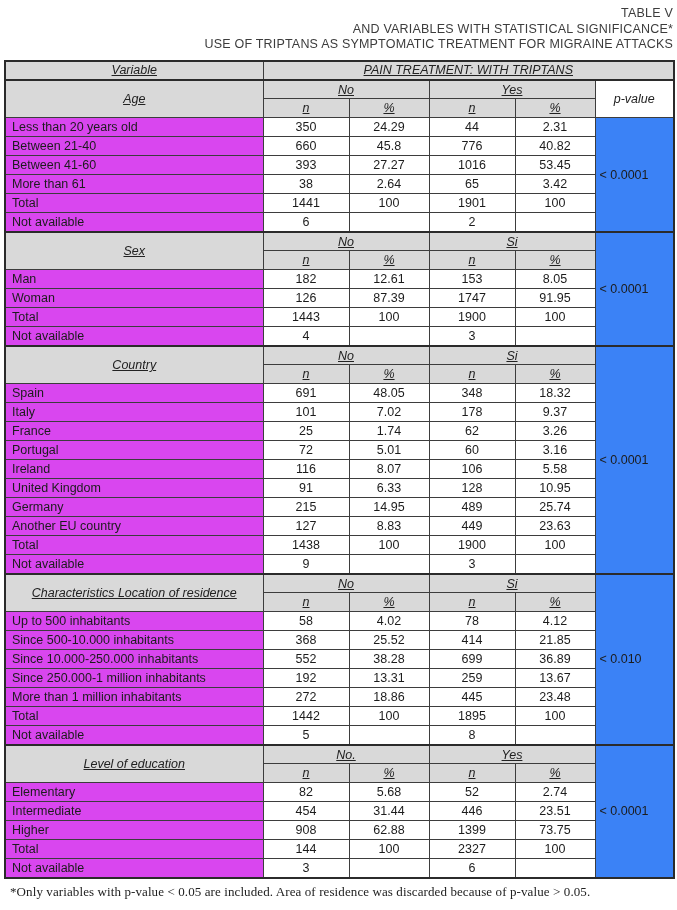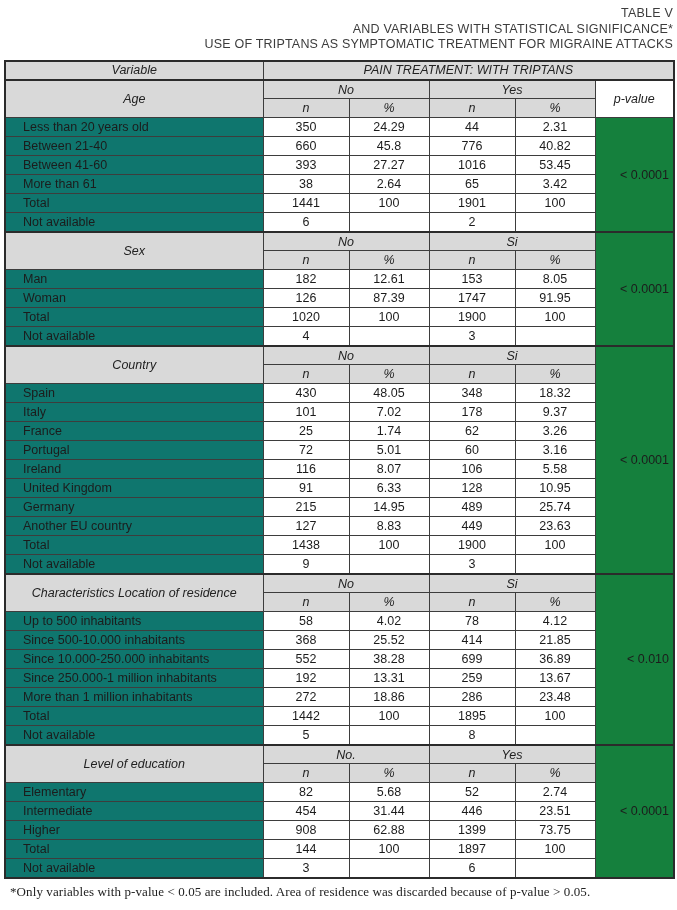--- a/index.html
+++ b/index.html
@@ -9,27 +9,27 @@
   .titles { text-align: right; color: #3c3c3c; font-size: 12.5px; line-height: 1.25; letter-spacing: 0.2px; margin-bottom: 7px; }
   .titles div { white-space: nowrap; }
   table { border-collapse: collapse; table-layout: fixed; width: 669px; border: 2px solid #2b2b2b; }
   col.c-var { width: 258px; }
   col.c-n1 { width: 86px; }
   col.c-p1 { width: 80px; }
   col.c-n2 { width: 86px; }
   col.c-p2 { width: 80px; }
   col.c-pv { width: 79px; }
   th, td { border: 1px solid #3d3d3d; font-size: 12.5px; font-weight: normal; height: 19px; padding: 1px 4px; vertical-align: middle; }
-  th.gray { background: #d9d9d9; font-style: italic; text-align: center; color: #222; }
+  th.gray { background: #d9d9d9; font-style: italic; text-align: center; color: #222; text-decoration: underline; }
   tr.top-row th { border-bottom: 2px solid #2b2b2b; }
   tr.sec-top th, tr.sec-top td { border-top: 2px solid #2b2b2b; }
-  td.lbl { text-align: left; padding-left: 17px; background: #0f766e; }
+  td.lbl { text-align: left; padding-left: 6px; background: #d946ef; }
   td.num { text-align: center; background: #fff; }
   td.pvhead { text-align: center; font-style: italic; background: #fff; color: #222; margin-left: 48px; }
-  td.pval { text-align: right; background: #15803d; }
+  td.pval { text-align: left; background: #3b82f6; }
   .footnote { font-size: 13px; color: #222; padding: 5px 0 0 6px; letter-spacing: 0.1px; font-family: Liberation Serif, serif; }
 </style>
 </head>
 <body>
 
 <div class="page">
 
   <div class="titles">
     <div>TABLE V</div>
     <div>AND VARIABLES WITH STATISTICAL SIGNIFICANCE*</div>
@@ -129,21 +129,21 @@
       </tr>
       <tr>
         <td class="lbl">Woman</td>
         <td class="num">126</td>
         <td class="num">87.39</td>
         <td class="num">1747</td>
         <td class="num">91.95</td>
       </tr>
       <tr>
         <td class="lbl">Total</td>
-        <td class="num">1020</td>
+        <td class="num">1443</td>
         <td class="num">100</td>
         <td class="num">1900</td>
         <td class="num">100</td>
       </tr>
       <tr>
         <td class="lbl">Not available</td>
         <td class="num">4</td>
         <td class="num"></td>
         <td class="num">3</td>
         <td class="num"></td>
@@ -156,21 +156,21 @@
         <td class="pval" rowspan="12">&lt; 0.0001</td>
       </tr>
       <tr>
         <th class="gray">n</th>
         <th class="gray">%</th>
         <th class="gray">n</th>
         <th class="gray">%</th>
       </tr>
       <tr>
         <td class="lbl">Spain</td>
-        <td class="num">430</td>
+        <td class="num">691</td>
         <td class="num">48.05</td>
         <td class="num">348</td>
         <td class="num">18.32</td>
       </tr>
       <tr>
         <td class="lbl">Italy</td>
         <td class="num">101</td>
         <td class="num">7.02</td>
         <td class="num">178</td>
         <td class="num">9.37</td>
@@ -269,21 +269,21 @@
         <td class="lbl">Since 250.000-1 million inhabitants</td>
         <td class="num">192</td>
         <td class="num">13.31</td>
         <td class="num">259</td>
         <td class="num">13.67</td>
       </tr>
       <tr>
         <td class="lbl">More than 1 million inhabitants</td>
         <td class="num">272</td>
         <td class="num">18.86</td>
-        <td class="num">286</td>
+        <td class="num">445</td>
         <td class="num">23.48</td>
       </tr>
       <tr>
         <td class="lbl">Total</td>
         <td class="num">1442</td>
         <td class="num">100</td>
         <td class="num">1895</td>
         <td class="num">100</td>
       </tr>
       <tr>
@@ -324,21 +324,21 @@
         <td class="lbl">Higher</td>
         <td class="num">908</td>
         <td class="num">62.88</td>
         <td class="num">1399</td>
         <td class="num">73.75</td>
       </tr>
       <tr>
         <td class="lbl">Total</td>
         <td class="num">144</td>
         <td class="num">100</td>
-        <td class="num">1897</td>
+        <td class="num">2327</td>
         <td class="num">100</td>
       </tr>
       <tr>
         <td class="lbl">Not available</td>
         <td class="num">3</td>
         <td class="num"></td>
         <td class="num">6</td>
         <td class="num"></td>
       </tr>
 

